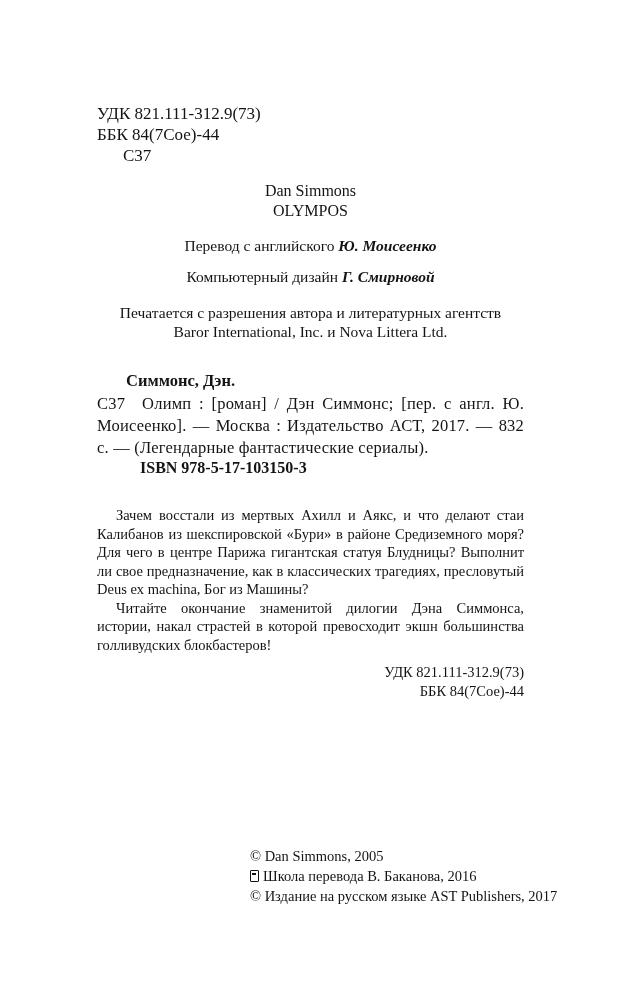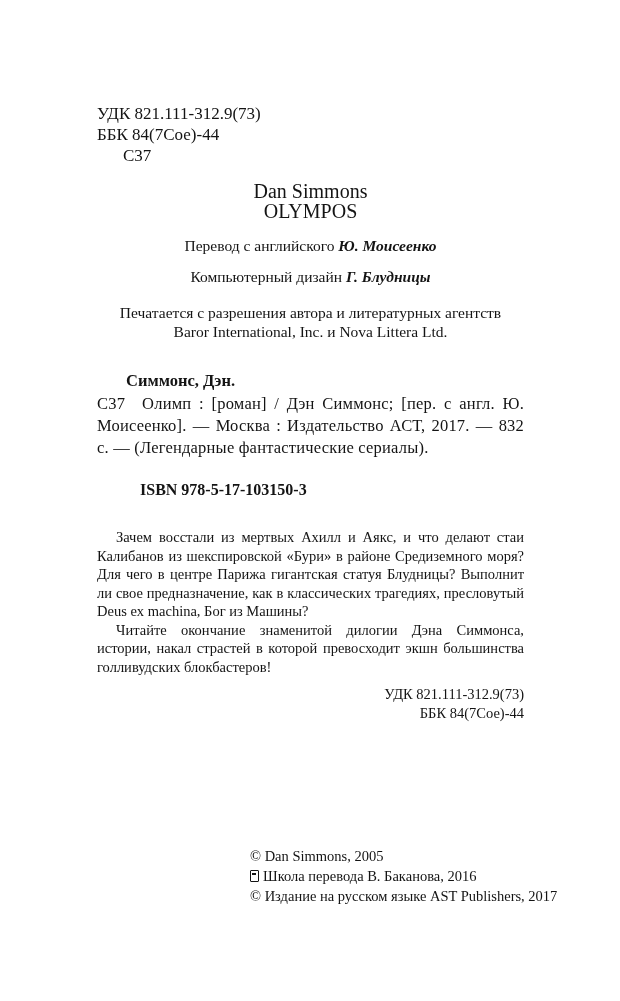--- a/index.html
+++ b/index.html
@@ -17,37 +17,37 @@
     position: absolute;
     left: 97px;
     top: 103px;
     width: 427px;
   }
   
   .header-codes { font-size: 17px; line-height: 21px; text-align: left; }
   .header-codes .code-line { padding-left: 26px; }
   
   .series-line { margin-top: 27px; text-align: center; font-size: 15.5px; }
-  .original-block { margin-top: 15px; text-align: center; font-size: 20px; line-height: 20px; }
+  .original-block { margin-top: 15px; text-align: center; font-size: 16px; line-height: 20px; }
   .credit-line { text-align: center; font-size: 15.5px; }
   .credit-translation { margin-top: 16px; font-family: Liberation Serif, serif; }
   .credit-design { margin-top: 13px; }
   .credit-line .credit-name { font-weight: bold; font-style: italic; }
   .permission-block { margin-top: 17px; text-align: center; font-size: 15.5px; line-height: 19px; }
   
   .catalog-author { margin-top: 30px; padding-left: 29px; font-weight: bold; font-size: 16.5px; }
   .catalog-entry {
     margin: 2px 0 0 0;
     font-size: 16.5px;
     line-height: 22px;
     text-align: justify;
     letter-spacing: 0.2px;
   }
   .catalog-code { margin-right: 17px; }
-  .isbn-line { margin-top: 22px; padding-left: 43px; font-size: 16px; font-weight: bold; }
+  .isbn-line { margin-top: 0; padding-left: 43px; font-size: 16px; font-weight: bold; }
   
   .annotation { margin-top: 29px; font-size: 14.5px; line-height: 18.5px; text-align: justify; }
   .annotation p { margin: 0; text-indent: 19px; }
   .footer-codes { margin-top: 9px; text-align: right; font-size: 14.5px; line-height: 19px; }
   
   .copyright-block {
     position: absolute;
     left: 250px;
     top: 846px;
     font-size: 14.5px;
@@ -90,21 +90,21 @@
     <div class="original-block">
       <div>Dan Simmons</div>
       <div>OLYMPOS</div>
     </div>
 
     <div class="credit-line credit-translation">
       <span>Перевод с английского </span><span class="credit-name">Ю. Моисеенко</span>
     </div>
 
     <div class="credit-line credit-design">
-      <span>Компьютерный дизайн </span><span class="credit-name">Г. Блудницы</span>
+      <span>Компьютерный дизайн </span><span class="credit-name">Г. Смирновой</span>
     </div>
 
     <div class="permission-block">
       <div>Печатается с разрешения автора и литературных агентств</div>
       <div>Baror International, Inc. и Nova Littera Ltd.</div>
     </div>
 
     <div class="catalog-author">Симмонс, Дэн.</div>
 
     <p class="catalog-entry">

